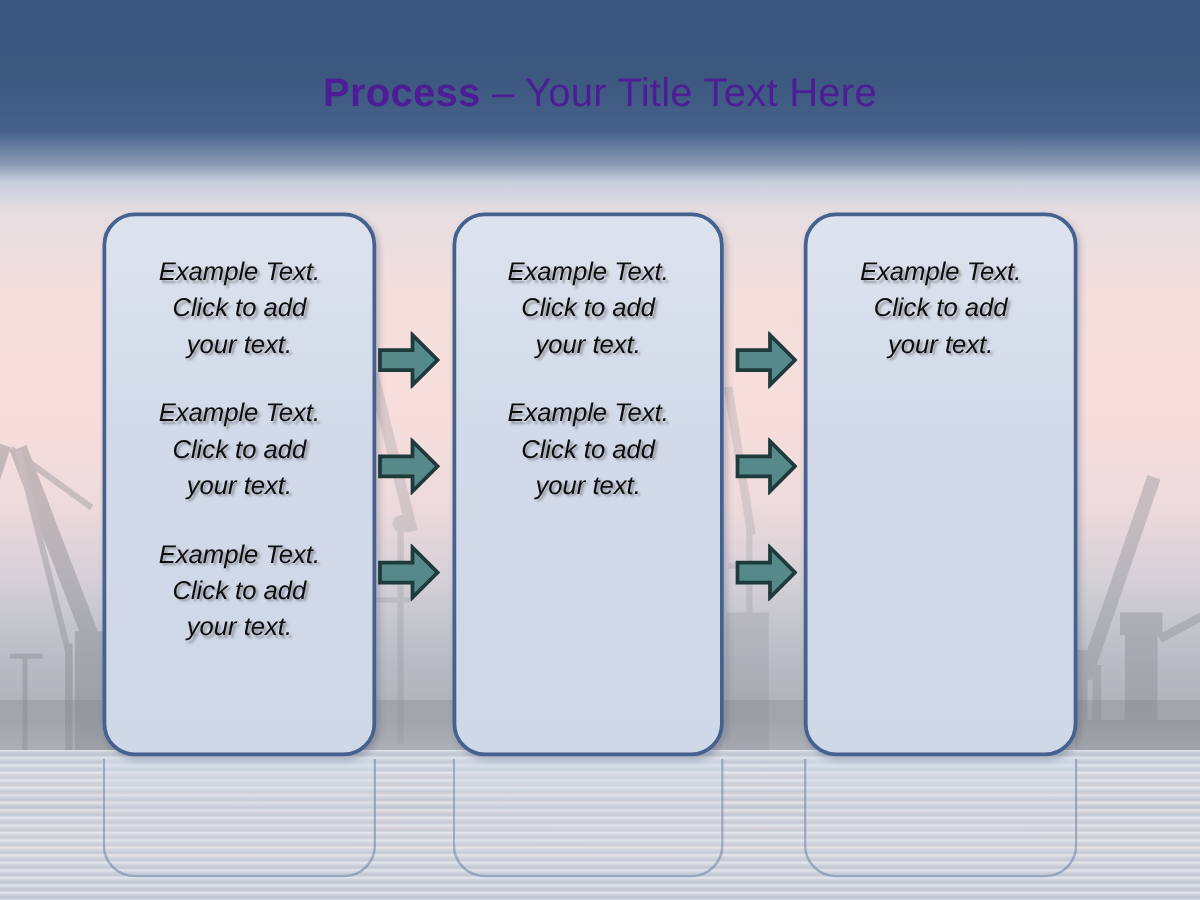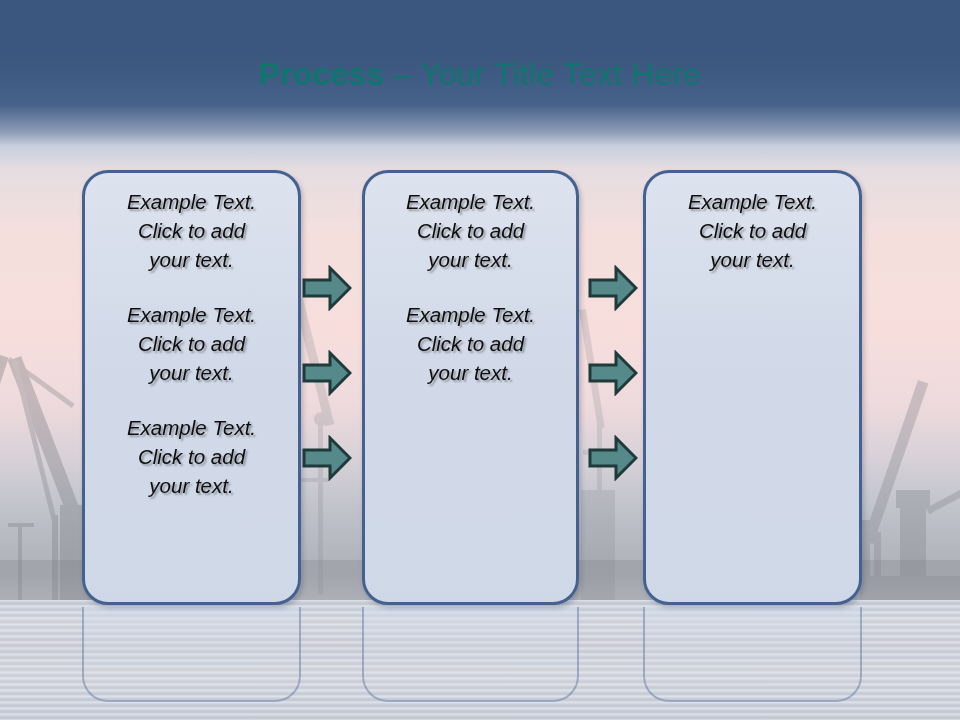--- a/index.html
+++ b/index.html
@@ -131,21 +131,21 @@
   
   .quay {
     position:absolute; left:0; top:560px; width:960px; height:45px;
     background:linear-gradient(to bottom, rgba(128,130,136,0.32), rgba(150,152,158,0.18));
   }
 
   
   .title {
     position:absolute; left:0; top:52px; width:960px;
     text-align:center;
-    color:#0f766e;
+    color:#4c1d95;
     font-size:32px;
     line-height:44px;
     letter-spacing:0.2px;
     white-space:nowrap;
   }
   .title .strong { font-weight:bold; }
   .title .rest   { font-weight:normal; }
 
   
   .reflection {
@@ -168,21 +168,21 @@
     position:absolute;
     top:170px;
     height:435px;
     border:3px solid #44618f;
     border-radius:26px;
     background:linear-gradient(to bottom, #dde3ee 0%, #d2dae9 40%, #cfd8e7 100%);
     box-shadow:2px 3px 5px rgba(60,70,95,0.30);
     display:flex;
     flex-direction:column;
     align-items:center;
-    padding-top:14px;
+    padding-top:30px;
   }
 
   .ptext {
     width:88%;
     text-align:center;
     font-style:italic;
     font-size:20.5px;
     line-height:29px;
     color:#0d0d0d;
     text-shadow:2px 2px 2px rgba(90,90,95,0.55);

